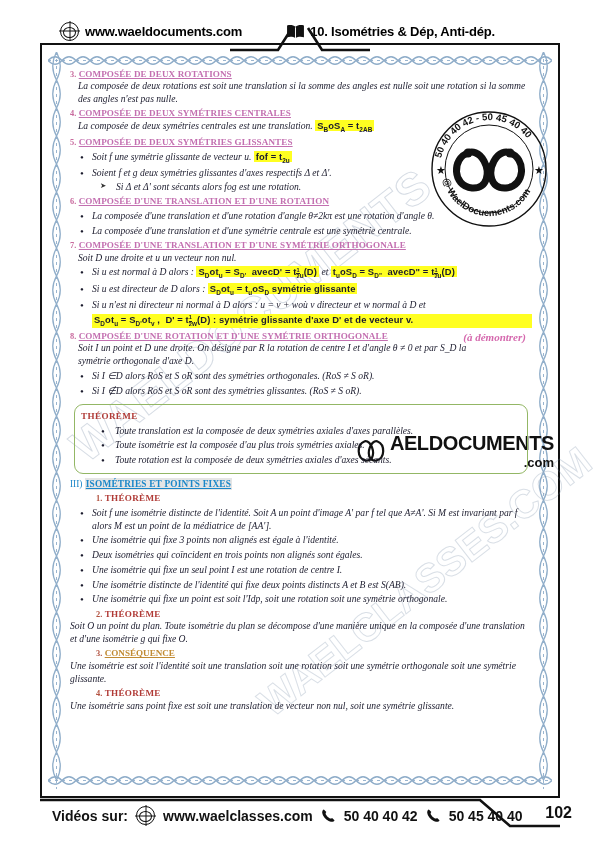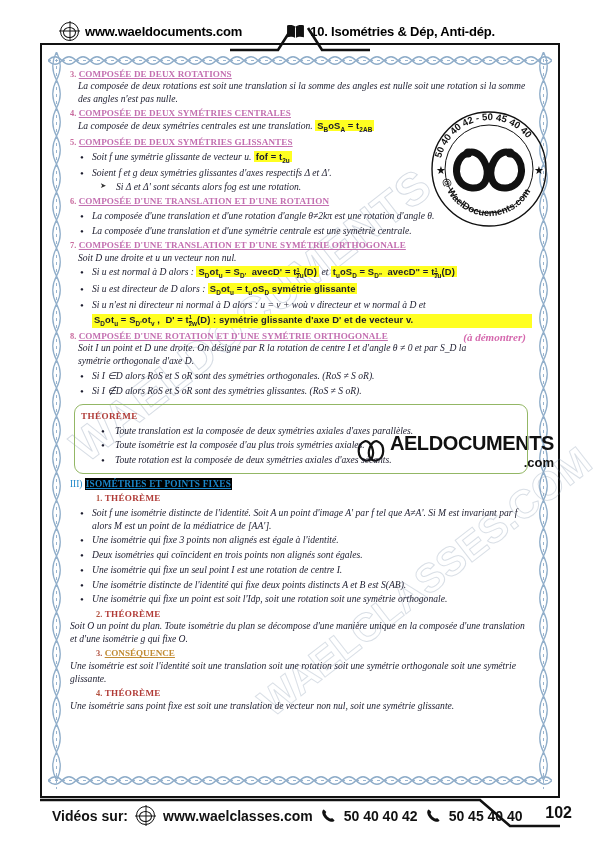--- a/index.html
+++ b/index.html
@@ -107,21 +107,21 @@
   .thbox{
     border:1px solid #93b765;border-radius:9px;
     margin:7px 4px 4px 4px;padding:5px 6px 6px 6px;
     position:relative;background:transparent;
   }
   .thbox .ttl{color:#b03a36;font-weight:bold;font-size:9.1px;letter-spacing:.4px;margin-bottom:1px;}
   .thbox .bl{padding-left:34px;}
   .thbox .bl::before{left:20px;}
 
   .cyanhead{
-    display:inline-block;background:#000000;color:#1a87c9;
+    display:inline-block;background:#e5e5e5;color:#1a87c9;
     font-weight:bold;font-size:9.3px;letter-spacing:.2px;
     text-decoration:underline;padding:0 1px;
   }
   .romnum{color:#1a87c9;font-weight:normal;font-size:9.3px;}
 
   
   .aellogo{
     position:absolute;right:46px;top:430px;width:200px;height:42px;
     display:flex;align-items:center;gap:2px;
   }

